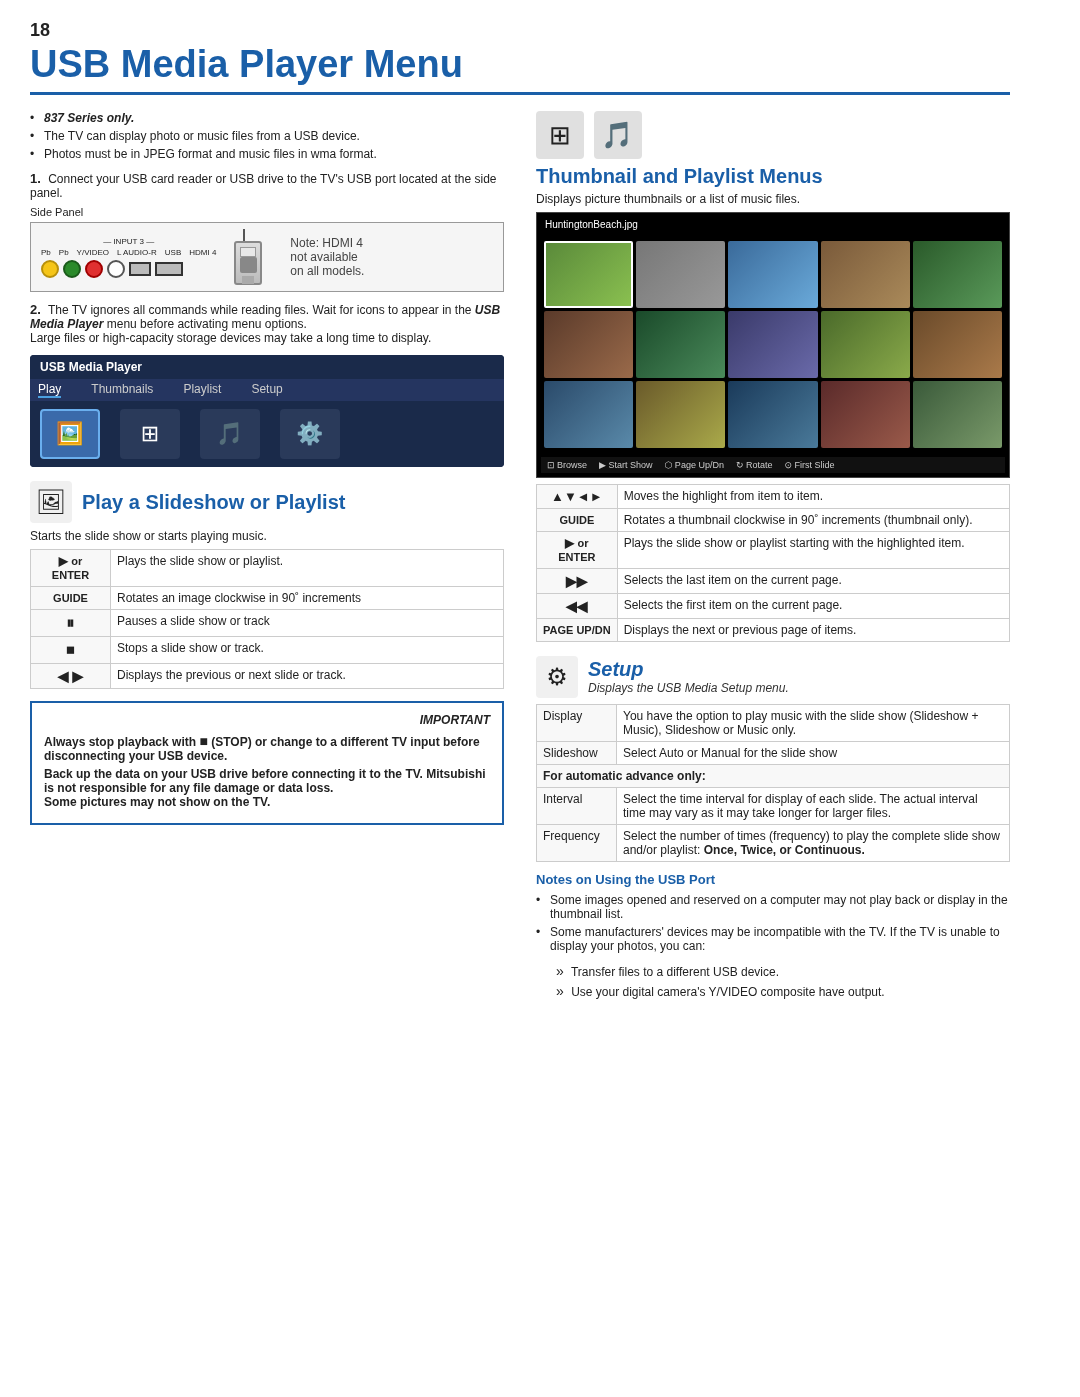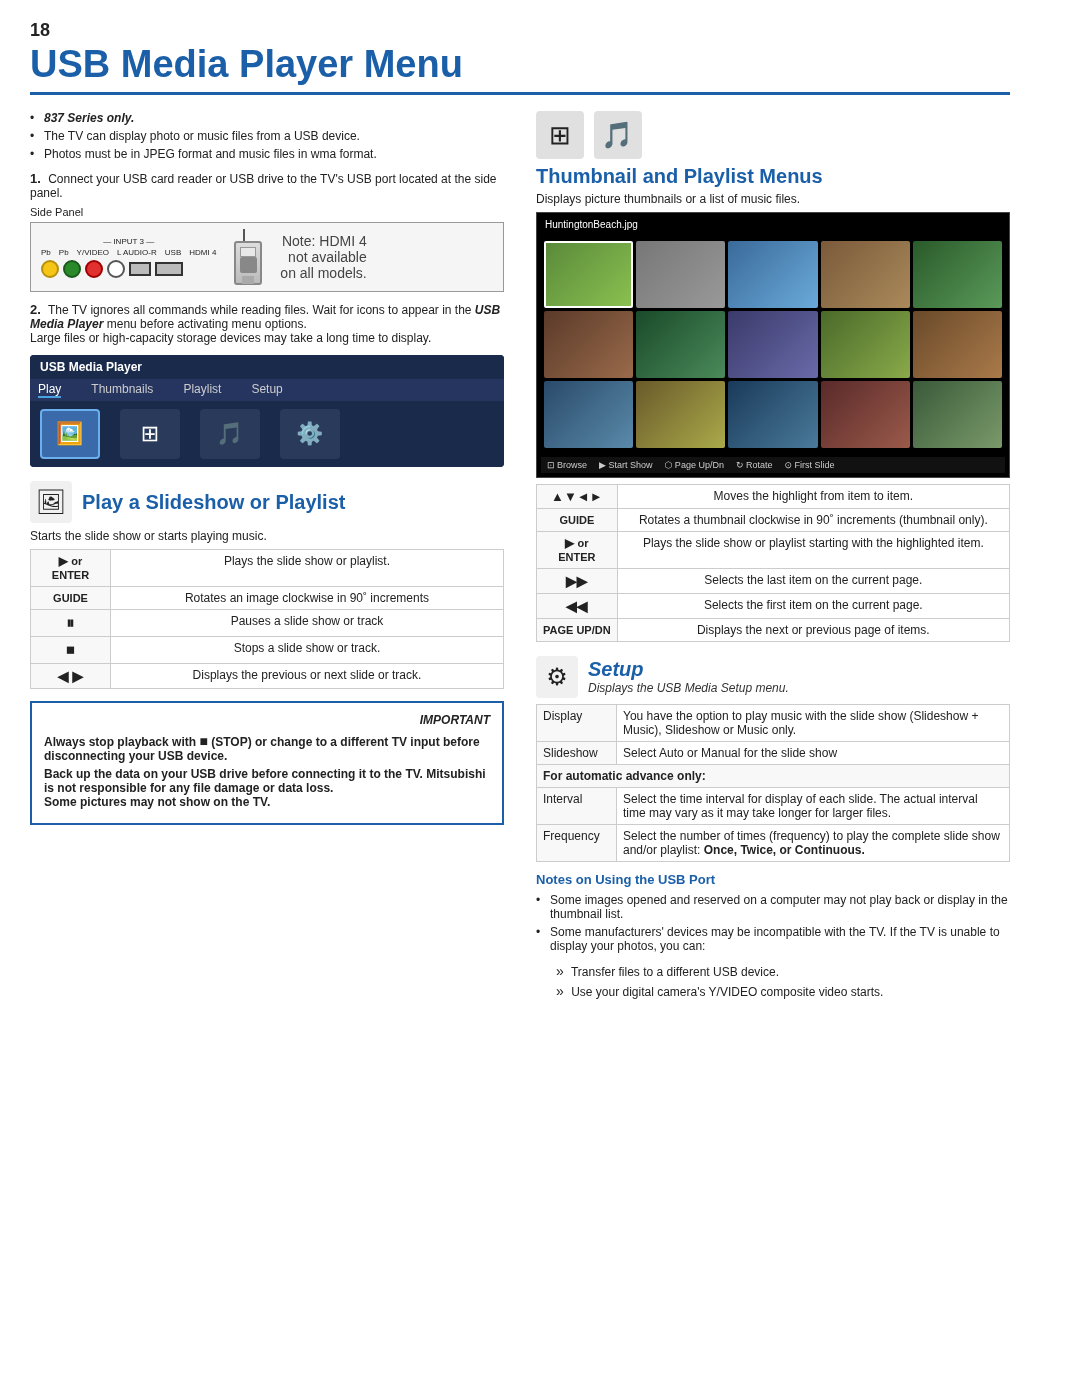--- a/index.html
+++ b/index.html
@@ -97,21 +97,21 @@
       position: relative;
     }
     .usb-drive::before {
       content: '';
       position: absolute;
       top: 4px; left: 4px; right: 4px;
       height: 8px;
       border: 1px solid #999;
       background: #e8e8e8;
     }
-    .note-text { font-size: 14px; color: #444; margin-left: 8px; text-align: right; }
+    .note-text { font-size: 12px; color: #444; margin-left: 18px; }
 
     
     .usb-player-menu {
       background: #1a2a4a;
       color: white;
       border-radius: 4px;
       overflow: hidden;
       margin: 10px 0;
     }
     .usb-player-title {
@@ -176,21 +176,20 @@
     .control-table {
       width: 100%;
       border-collapse: collapse;
       margin-bottom: 10px;
       font-size: 12px;
     }
     .control-table td {
       border: 1px solid #ccc;
       padding: 4px 6px;
       vertical-align: top;
-      text-align: center;
     }
     .control-table td:first-child {
       width: 80px;
       text-align: center;
       white-space: nowrap;
       font-weight: bold;
       background: #f8f8f8;
     }
     .key-label {
       font-weight: bold;
@@ -556,20 +555,20 @@
           <li>Some images opened and reserved on a computer may not play back or display in the thumbnail list.</li>
           <li>Some manufacturers' devices may be incompatible with the TV. If the TV is unable to display your photos, you can:</li>
         </ul>
         <div style="margin-left: 20px; font-size:12px;">
           <div style="margin-bottom:4px;">
             <span style="margin-right:4px; font-size:14px;">»</span>
             <span>Transfer files to a different USB device.</span>
           </div>
           <div>
             <span style="margin-right:4px; font-size:14px;">»</span>
-            <span>Use your digital camera's Y/VIDEO composite video starts.</span>
+            <span>Use your digital camera's Y/VIDEO composite have output.</span>
           </div>
         </div>
       </div>
 
     </div>
   </div>
 </div>
 
 </body></html>

